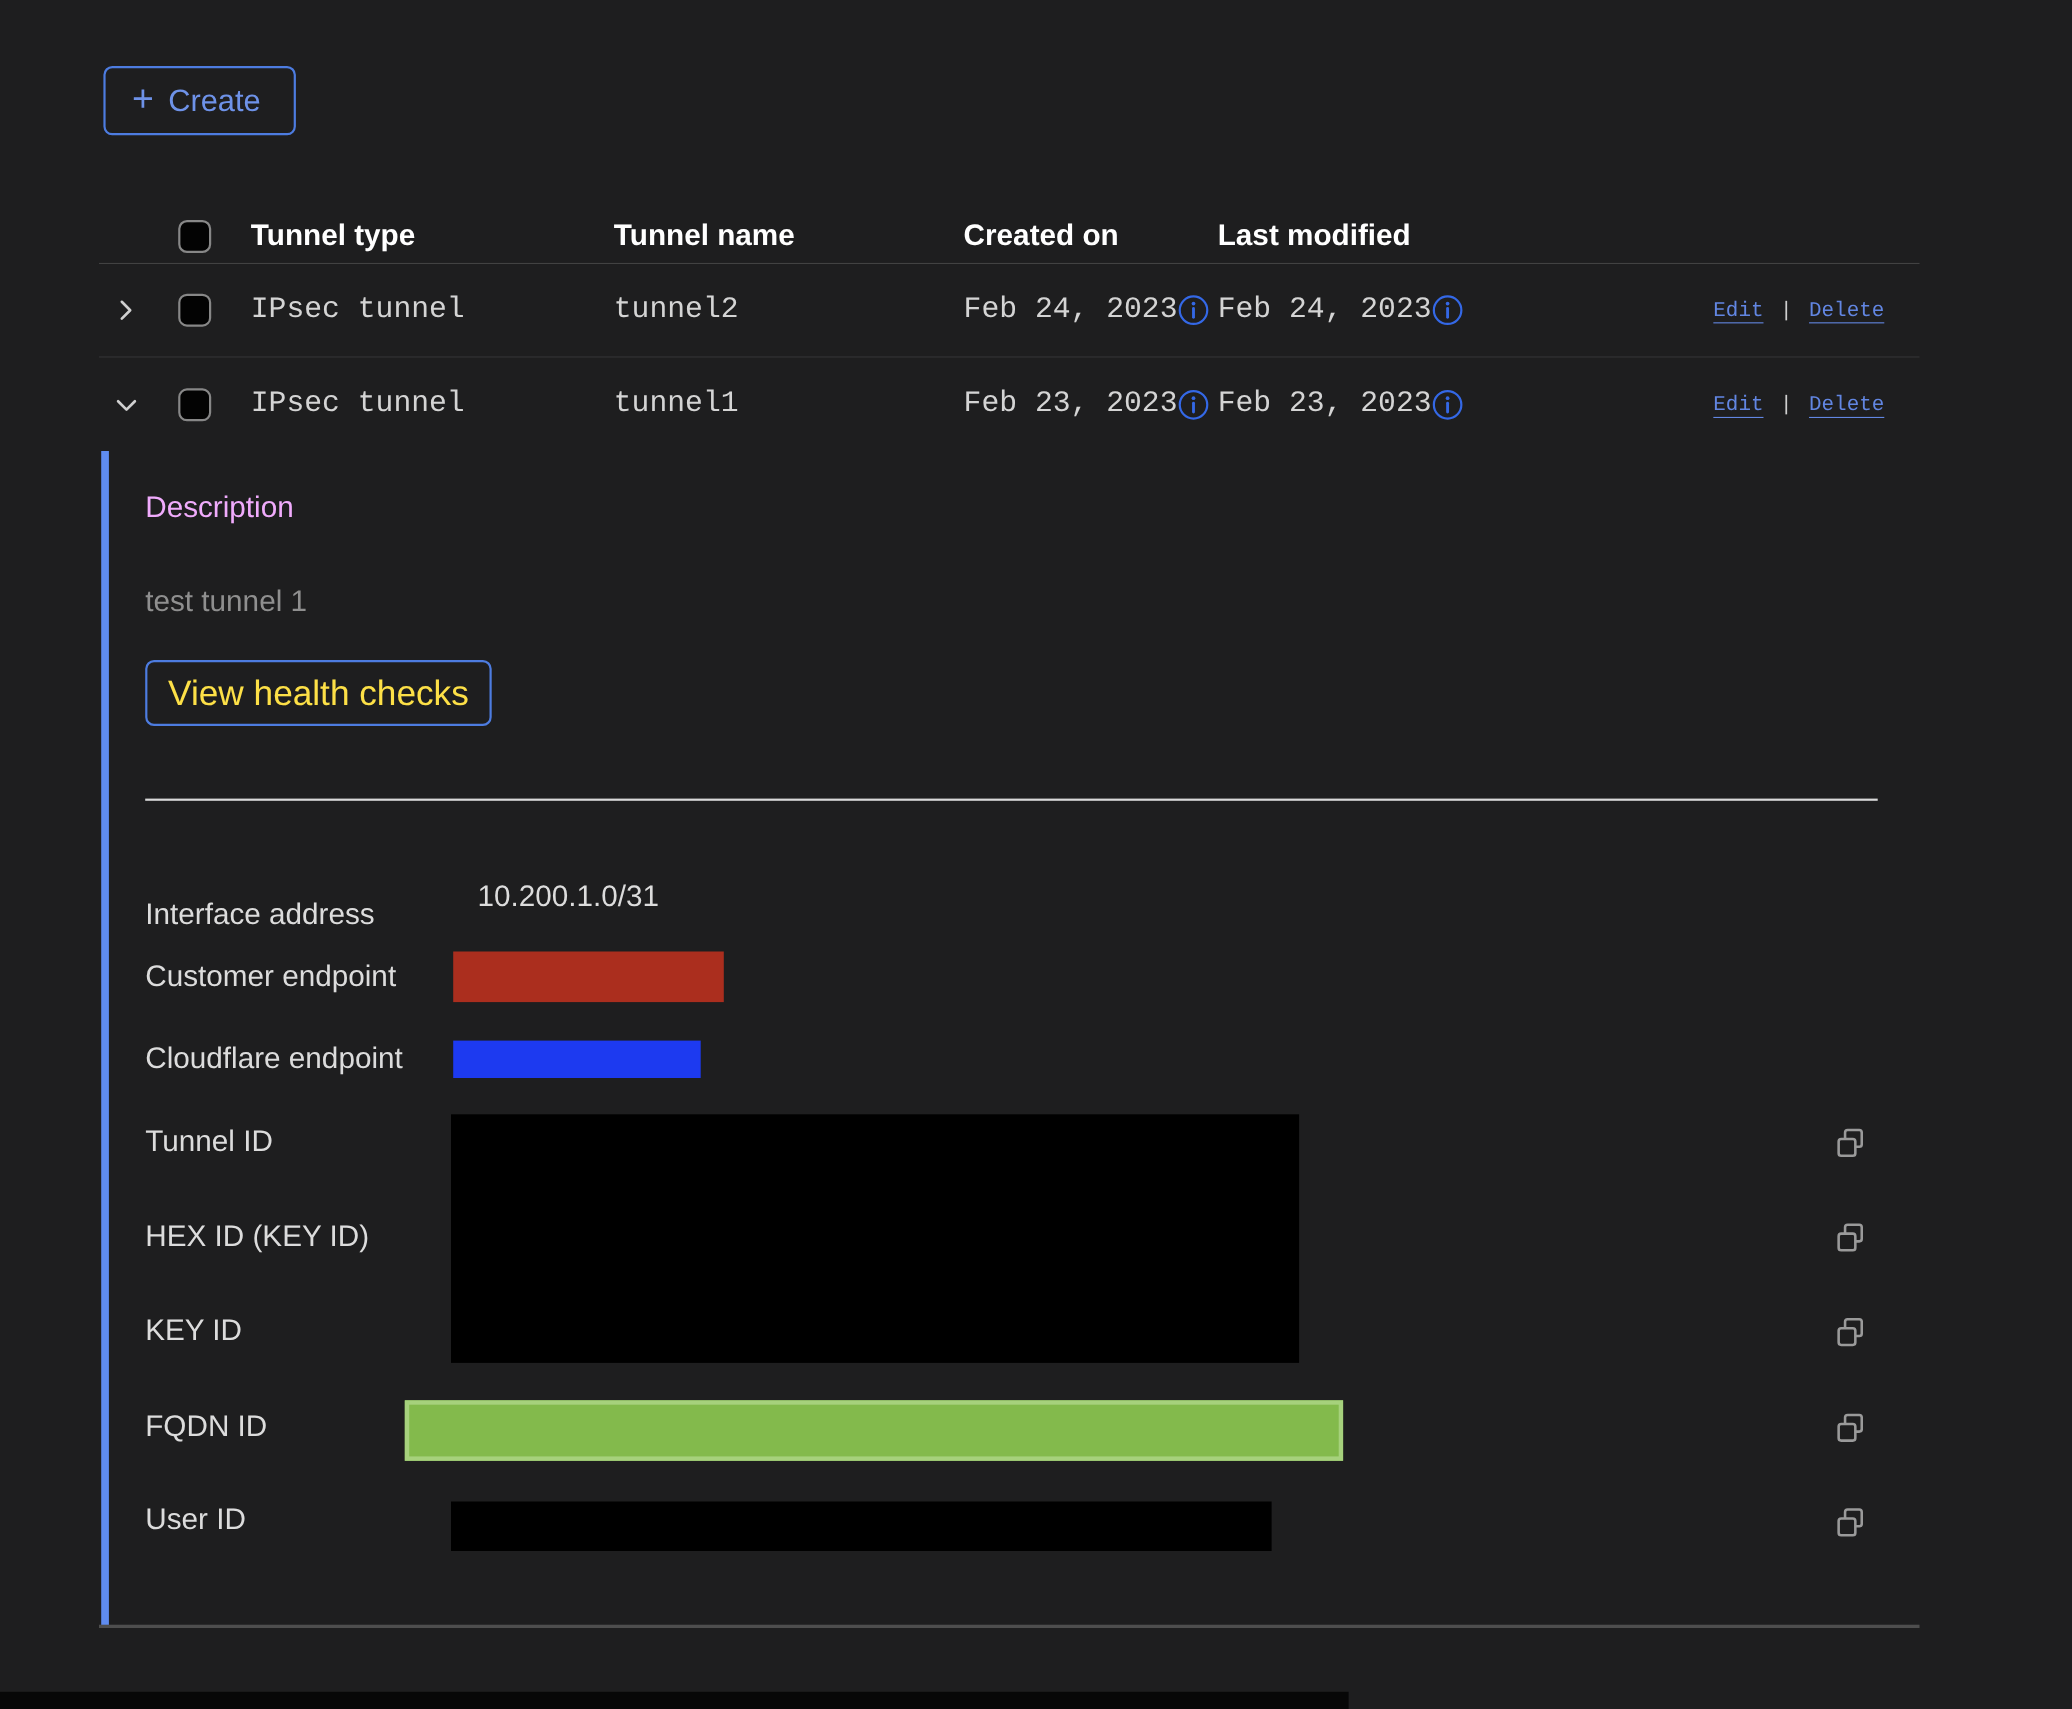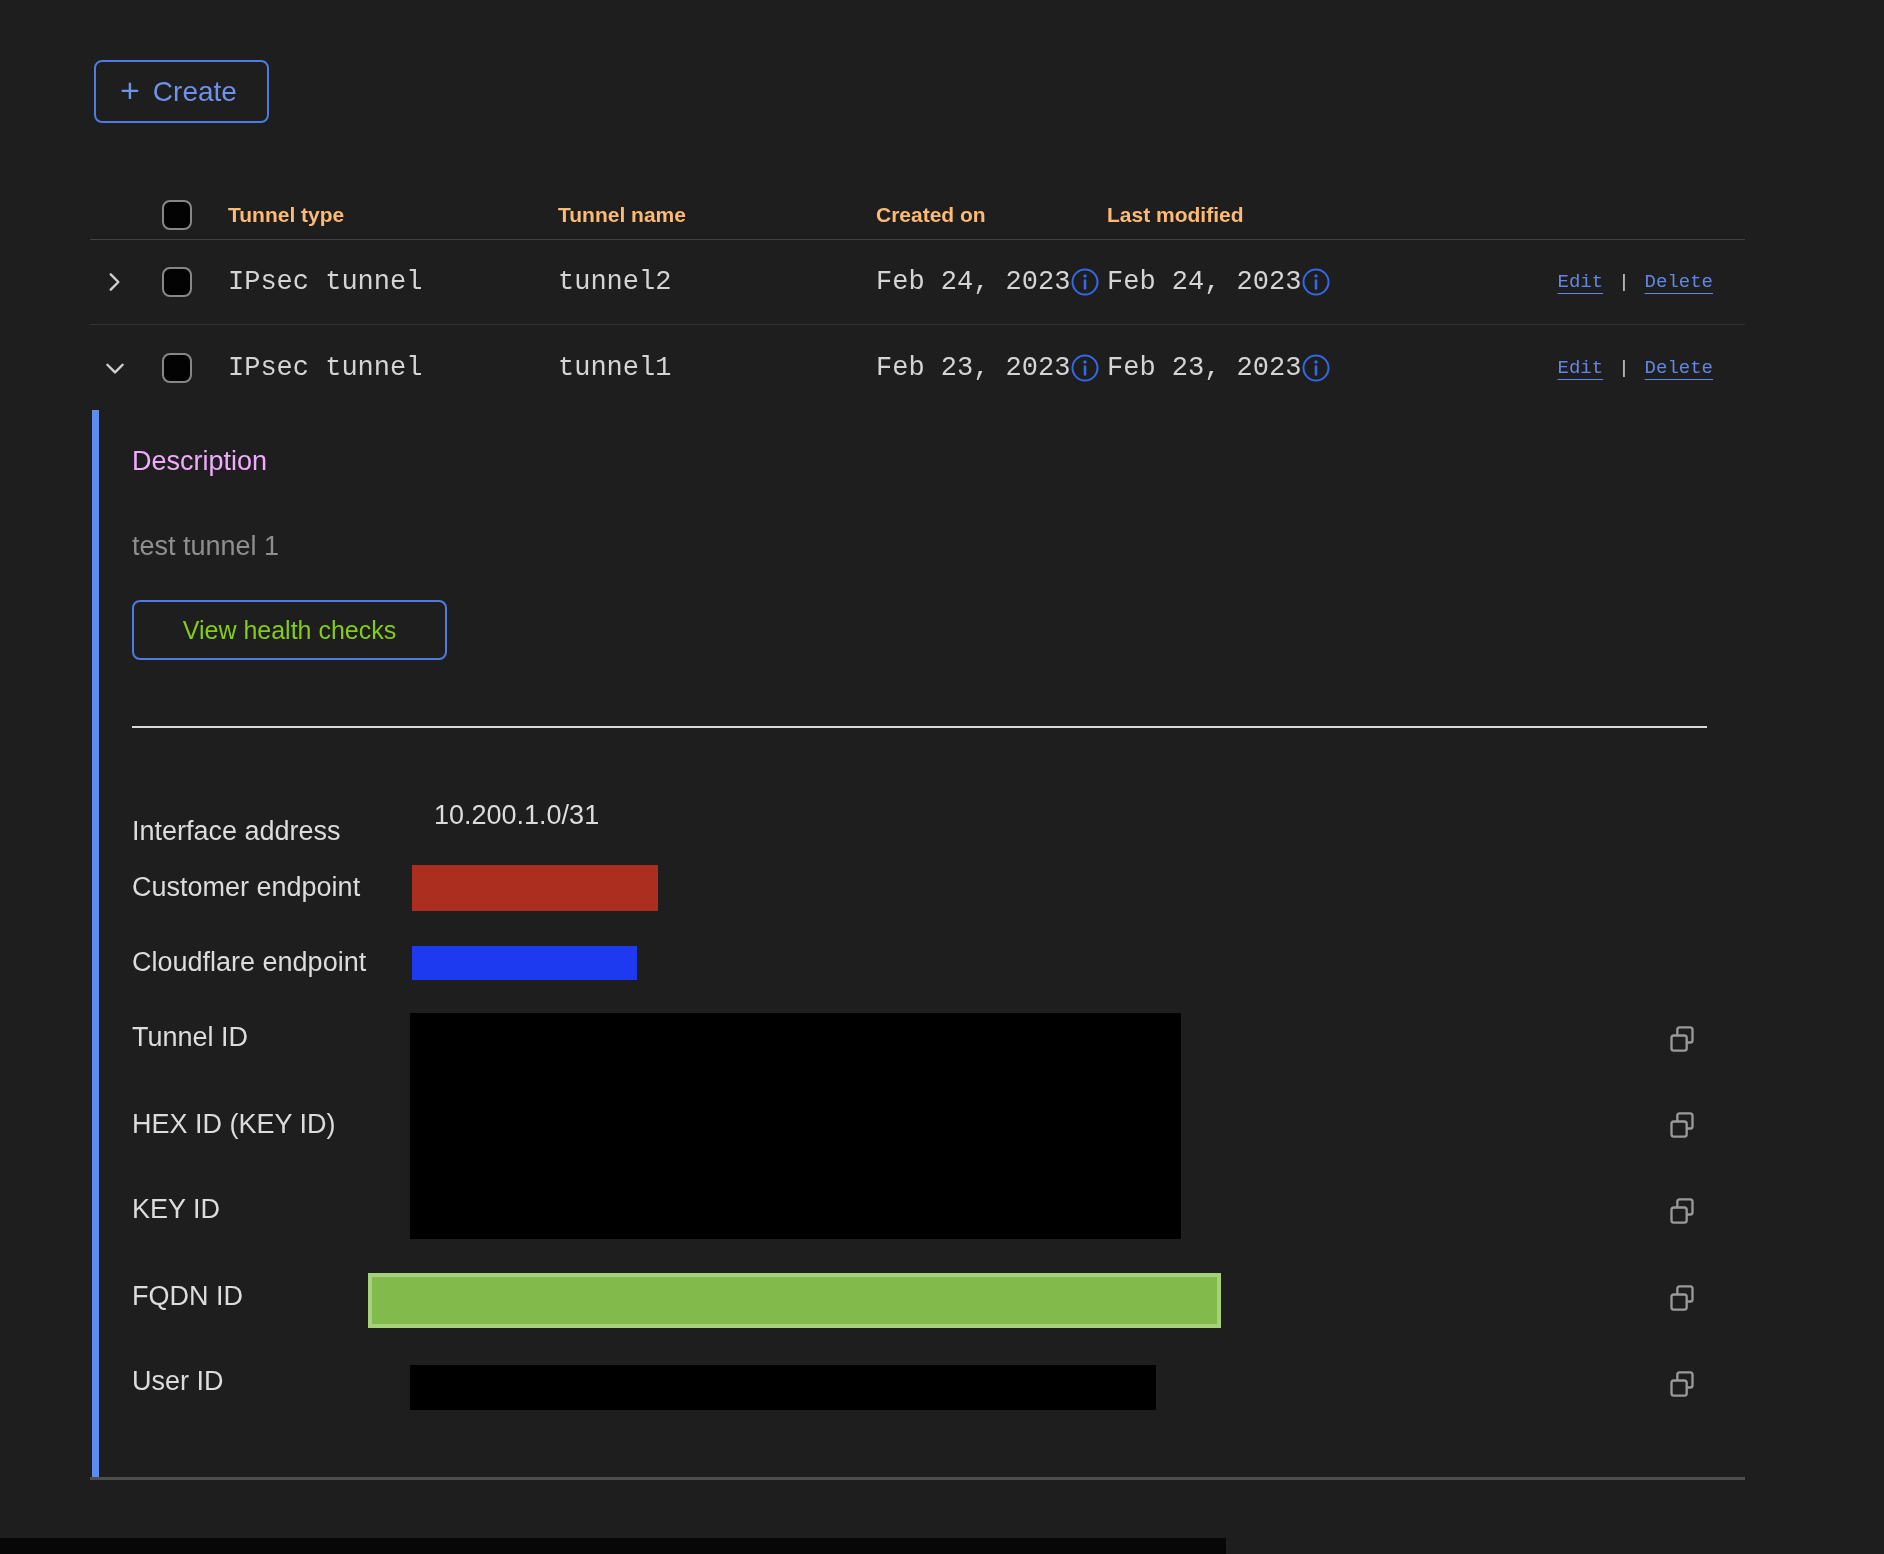--- a/index.html
+++ b/index.html
@@ -35,21 +35,21 @@
   .create-btn .plus { font-size: 34px; font-weight: 300; line-height: 1; transform: translateY(-2px); }
 
   
   .table { position: absolute; left: 90px; top: 190px; width: 1655px; }
   .row {
     display: grid;
     grid-template-columns: 72px 66px 330px 318px 231px 435px 1fr;
     align-items: center;
   }
   .thead { height: 50px; border-bottom: 1px solid #424242; }
-  .th { font-weight: bold; color: #fdba74; font-size: 21px; }
+  .th { font-weight: bold; color: #ffffff; font-size: 27px; }
   .trow { height: 85px; border-bottom: 1px solid #343436; font-size: 27px; color: #d4d4d4; font-family: Liberation Mono, monospace; }
   .trow:last-child { border-bottom: none; }
 
   .cell-chevron { display: flex; align-items: center; padding-left: 12px; }
   .chev { cursor: pointer; }
 
   .checkbox {
     width: 30px; height: 30px;
     border: 2px solid #878787;
     border-radius: 8px;
@@ -79,22 +79,22 @@
   .muted { color: #8f8f8f; }
 
   .health-btn {
     position: absolute;
     left: 132px; top: 600px;
     width: 315px; height: 60px;
     display: inline-flex; align-items: center; justify-content: center;
     background: transparent;
     border: 2px solid #4d7ce0;
     border-radius: 8px;
-    color: #84cc16;
-    font-size: 25px;
+    color: #fde047;
+    font-size: 32px;
     font-family: inherit;
     cursor: pointer;
   }
 
   .white-divider { position: absolute; left: 132px; top: 726px; width: 1575px; height: 2px; background: #d9d9d9; }
 
   .redaction { position: absolute; }
   .red-box   { left: 412px; top: 865px;  width: 246px; height: 46px;  background: #ab2e1e; }
   .blue-box  { left: 412px; top: 946px;  width: 225px; height: 34px;  background: #1d3af0; }
   .black-big { left: 410px; top: 1013px; width: 771px; height: 226px; background: #000000; }

